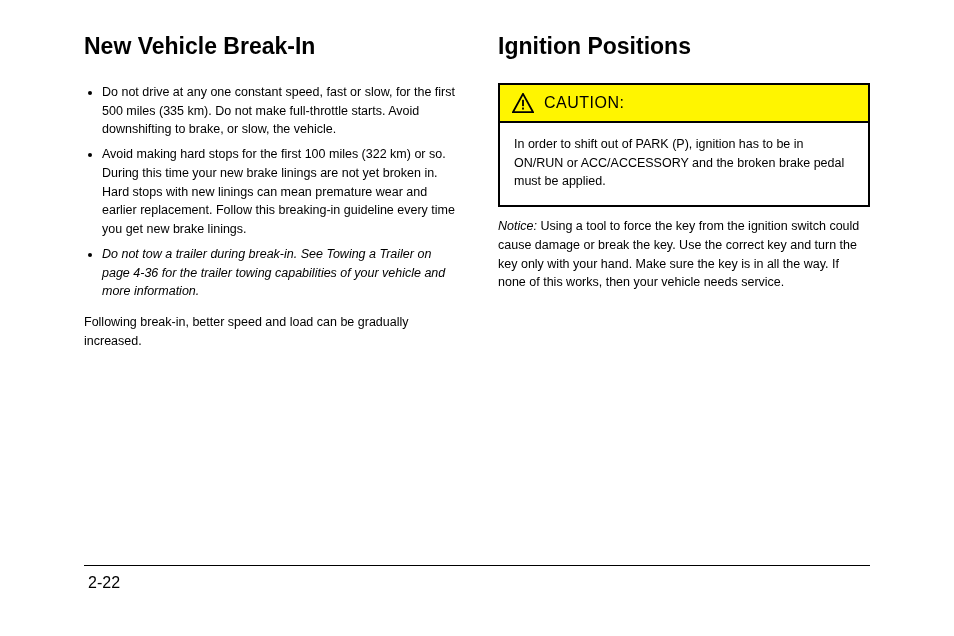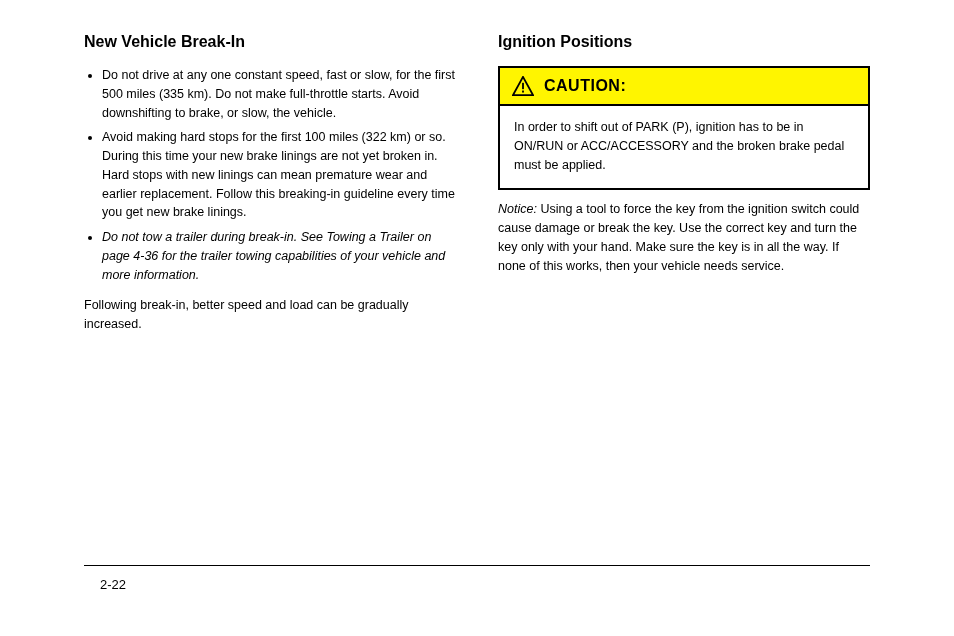--- a/index.html
+++ b/index.html
@@ -22,23 +22,23 @@
     display: flex;
     gap: 42px;
     height: 530px;
   }
   .col {
     flex: 1;
     display: flex;
     flex-direction: column;
   }
   .section-heading {
-    font-size: 16px;
+    font-size: 23px;
     font-weight: bold;
-    margin-bottom: 10px;
+    margin-bottom: 18px;
     line-height: 1.25;
   }
   .body-text {
     font-size: 12.5px;
     line-height: 1.5;
   }
   .para { margin-bottom: 10px; }
   .bullets {
     list-style: disc;
     padding-left: 18px;
@@ -55,21 +55,21 @@
     margin-top: 4px;
     margin-bottom: 10px;
   }
   .caution-header {
     background: #fff500;
     border-bottom: 2px solid #000000;
     padding: 8px 12px;
     display: flex;
     align-items: center;
     gap: 10px;
-    font-weight: bold;
+    font-weight: normal;
     font-size: 16px;
     letter-spacing: 0.5px;
   }
   .caution-header svg {
     width: 22px;
     height: 20px;
     flex-shrink: 0;
   }
   .caution-body {
     padding: 12px 14px 14px 14px;
@@ -79,22 +79,22 @@
   .footer-line {
     position: absolute;
     left: 0;
     right: 0;
     bottom: 36px;
     border-top: 1px solid #000000;
   }
   .page-number {
     position: absolute;
     bottom: 10px;
-    left: 16px;
-    font-size: 13px;
+    left: 4px;
+    font-size: 16px;
   }
 </style>
 </head>
 <body>
 
 <div class="page">
   <div class="two-col">
 
     <div class="col">
       <div class="section-heading">New Vehicle Break-In</div>

